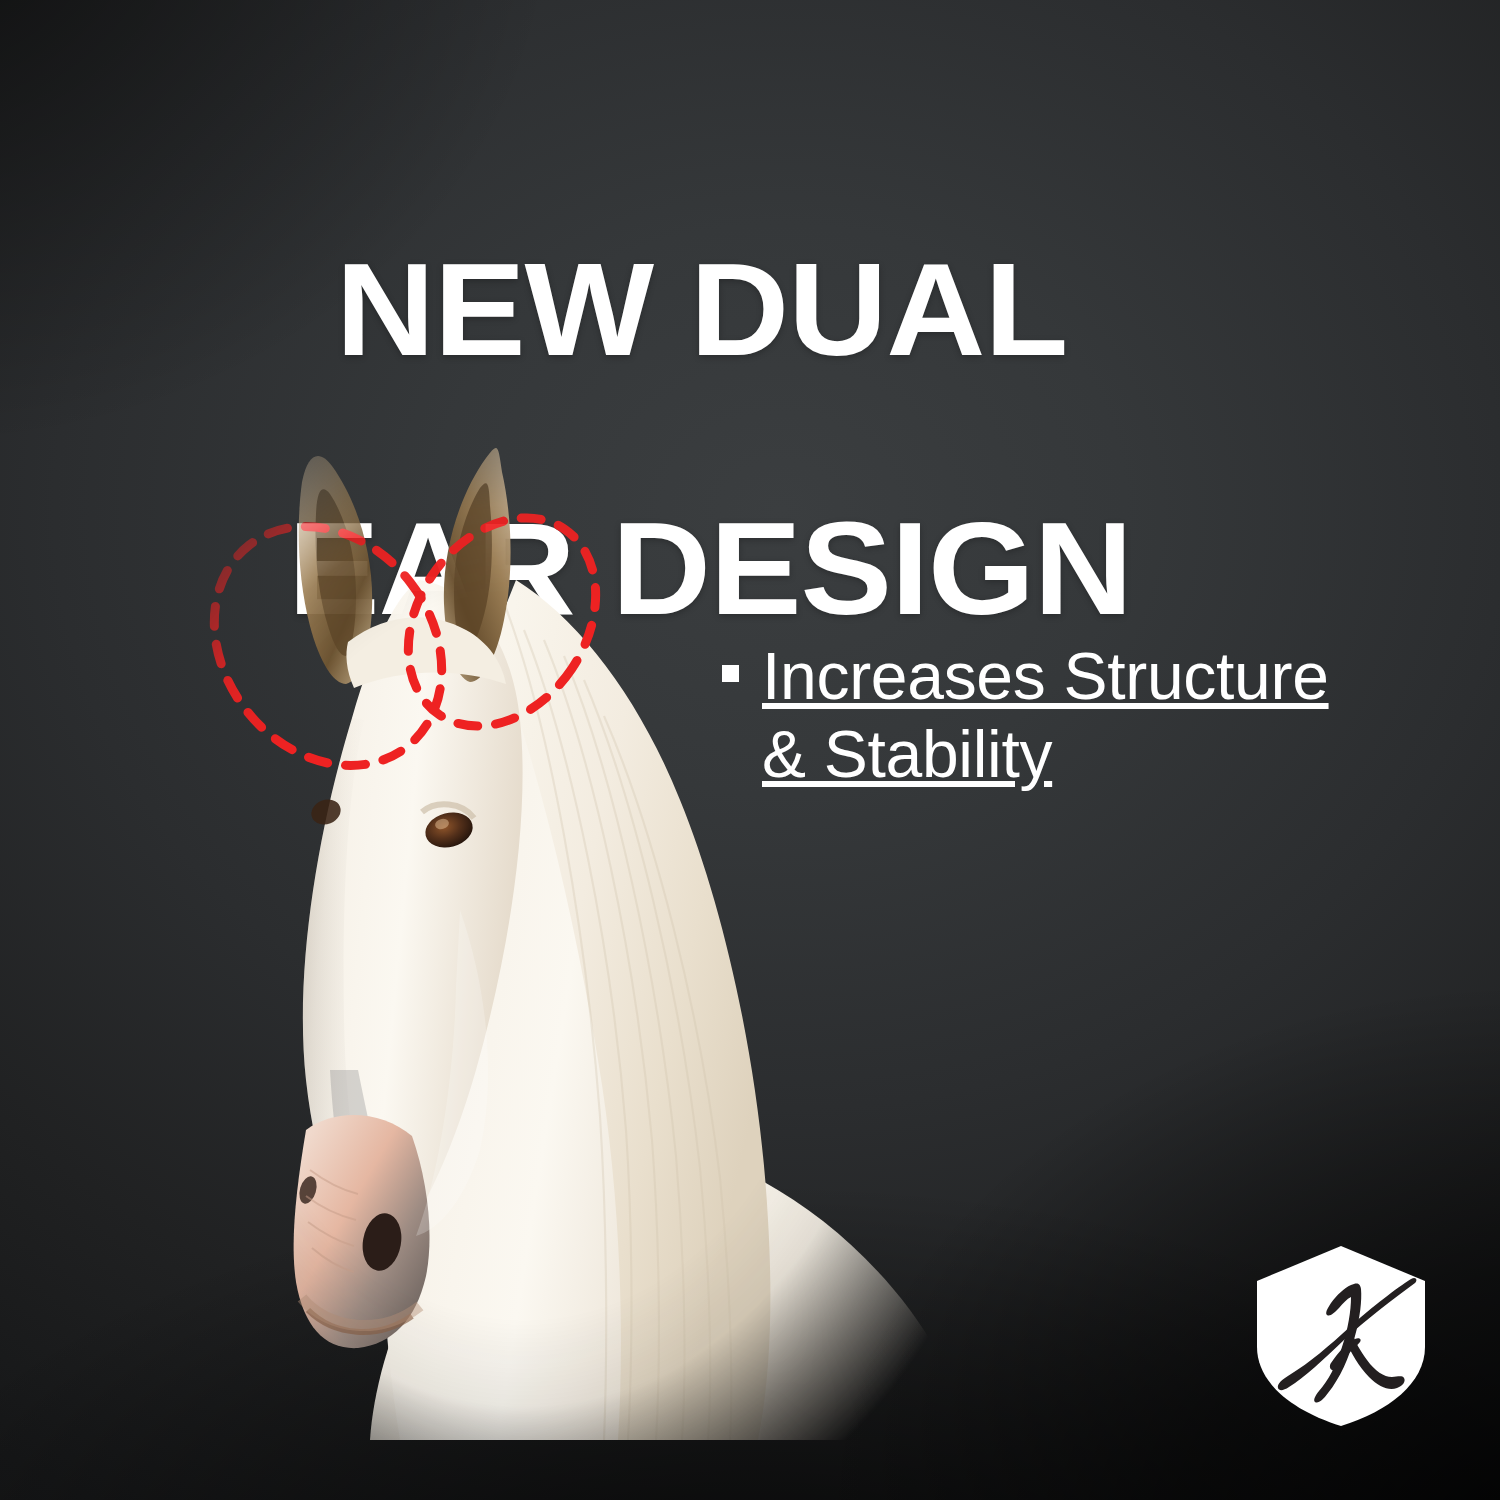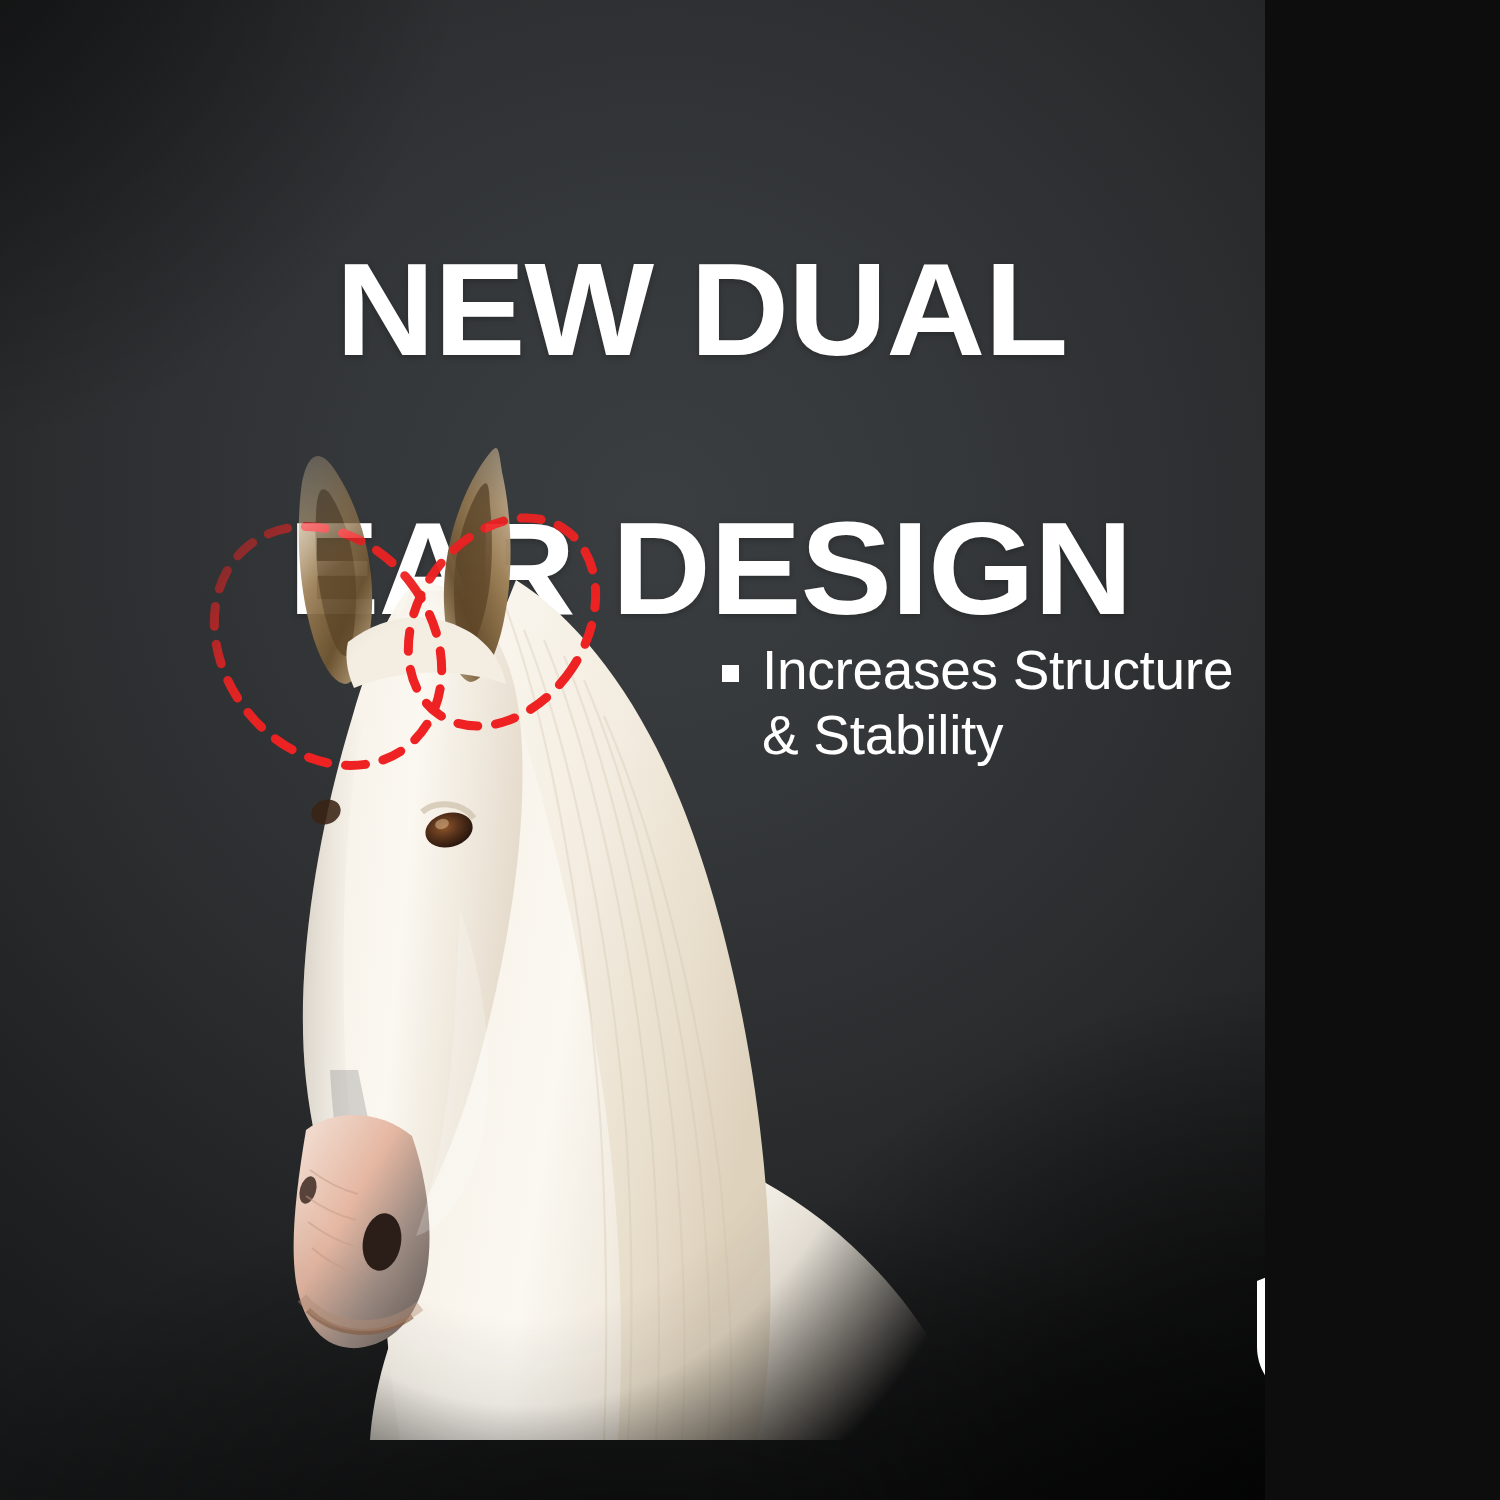--- a/index.html
+++ b/index.html
@@ -1,20 +1,20 @@
 <!DOCTYPE html>
 <html><head>
 <meta charset="utf-8">
 <style>
   html,body{margin:0;padding:0;background:#0d0d0d;}
   *{box-sizing:border-box;}
 
   .canvas{
     position:relative;
-    width:1265px;height:1500px;
+    width:1500px;height:1500px;
     overflow:hidden;
     font-family:"Liberation Sans", sans-serif;
     background:#1a1a1a;
   }
 
   
   .bg-base{
     position:absolute;inset:0;
     background:#141414;
   }
@@ -61,25 +61,26 @@
   }
   .bullet-mark{
     width:17px;height:17px;
     background:#ffffff;
     flex:0 0 17px;
     margin-top:27px;
     margin-right:23px;
   }
   .bullet-text{
     color:#ffffff;
-    font-size:55px;
+    font-size:66px;
     line-height:1.18;
     font-weight:400;
     letter-spacing:-0.3px;
     white-space:pre-line;
+    text-decoration:underline;
   }
 
   
   .horse-wrap{
     position:absolute;
     left:120px;top:430px;
     width:880px;height:1010px;
   }
   .horse-fade{
     position:absolute;inset:0;

